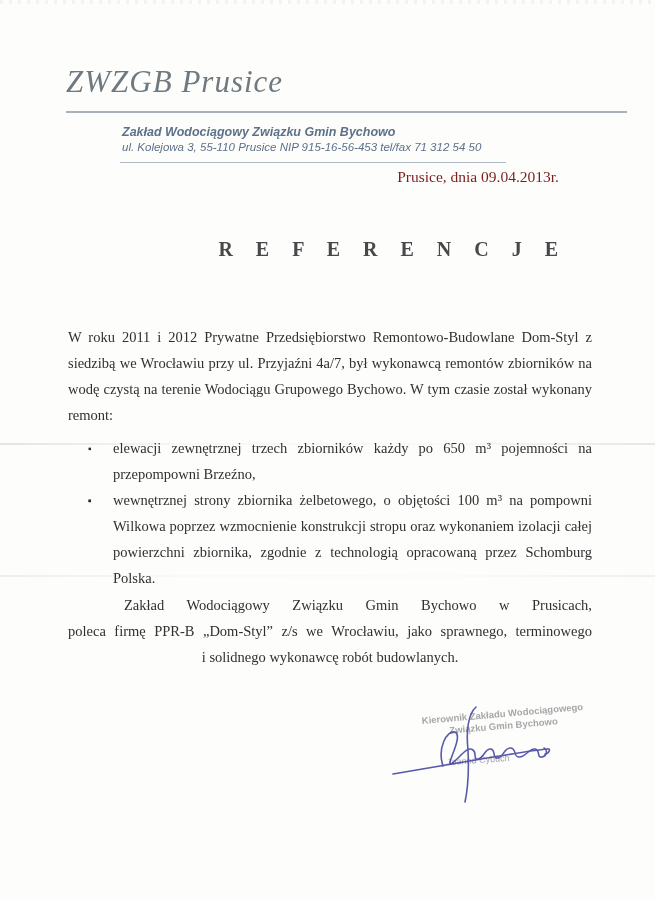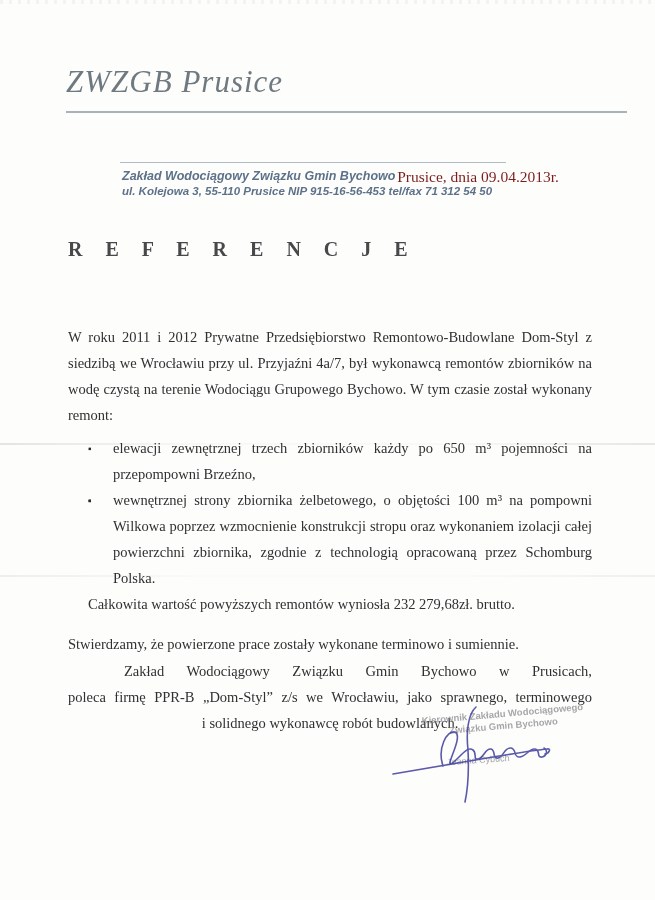--- a/index.html
+++ b/index.html
@@ -33,38 +33,38 @@
     font-style:italic;font-size:31px;letter-spacing:1px;
     color:#6f7980;
   }
   .logo-rule{
     position:absolute;left:66px;top:111px;width:561px;height:2px;
     background:#aab2b8;
   }
   .lh-block{
     position:absolute;left:122px;top:125px;width:420px;
     font-family:"Liberation Sans", sans-serif;
-    font-style:italic;color:#5d7189;margin-top:44px;
+    font-style:italic;color:#5d7189;
   }
   .lh-org{font-weight:bold;font-size:12.5px;line-height:15px;}
-  .lh-addr{font-weight:bold;font-size:11.5px;line-height:15px;}
+  .lh-addr{font-weight:normal;font-size:11.5px;line-height:15px;}
   .lh-bank{font-weight:bold;font-size:8.8px;line-height:13px;color:#6b7d92;}
   .lh-rule{
     position:absolute;left:120px;top:162px;width:386px;height:1px;
     background:#aebbc7;
   }
   .date-line{
     position:absolute;top:168px;right:96px;
     font-size:15.5px;color:#7f1d1d;
   }
 
   
   .doc-title{
     position:absolute;left:68px;right:88px;top:238px;
-    text-align:left;
+    text-align:right;
     font-size:20px;font-weight:bold;letter-spacing:9px;
     color:#48484b;
   }
 
   
   .body-text{
     position:absolute;left:68px;top:324px;width:524px;
     font-size:14.5px;line-height:26px;
     text-align:justify;
   }
@@ -134,23 +134,21 @@
       </li>
       <li class="bullet">
         <span class="marker">▪</span>
       </li>
       <li class="bullet">
         <span class="marker">▪</span>
         <span>wewnętrznej strony zbiornika żelbetowego, o objętości 100 m³ na pompowni Wilkowa poprzez wzmocnienie konstrukcji stropu oraz wykonaniem izolacji całej powierzchni zbiornika, zgodnie z technologią opracowaną przez Schomburg Polska.</span>
       </li>
     </ul>
 
-    <div class="total-line">Całkowita wartość powyższych remontów wyniosła 232 279,68zł. brutto.</div>
 
-    <div class="statement">Stwierdzamy, że powierzone prace zostały wykonane terminowo i sumiennie.</div>
 
     <div class="closing">
       <div class="jline indent">Zakład Wodociągowy Związku Gmin Bychowo w Prusicach,</div>
       <div class="jline">poleca firmę PPR-B „Dom-Styl” z/s we Wrocławiu,  jako sprawnego, terminowego</div>
       <div class="lline">i solidnego wykonawcę robót budowlanych.</div>
     </div>
   </div>
 
   <div class="sig-area">
     <div class="stamp">

